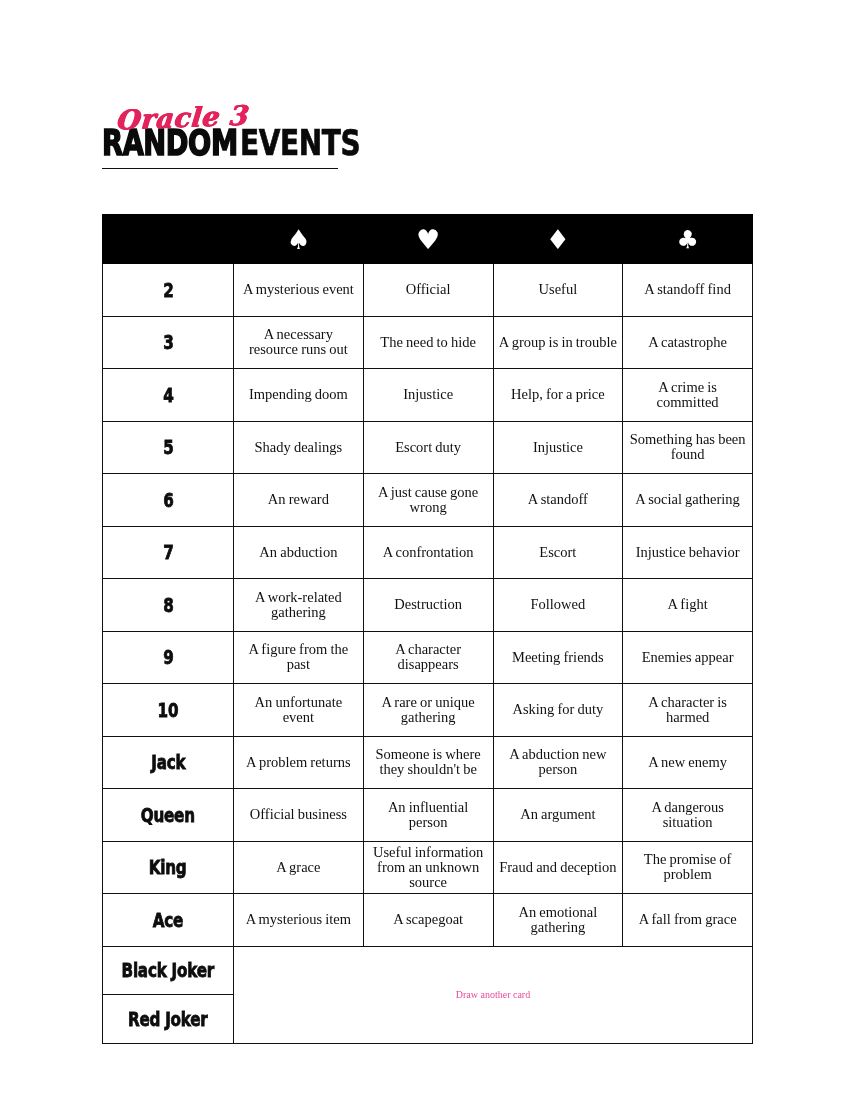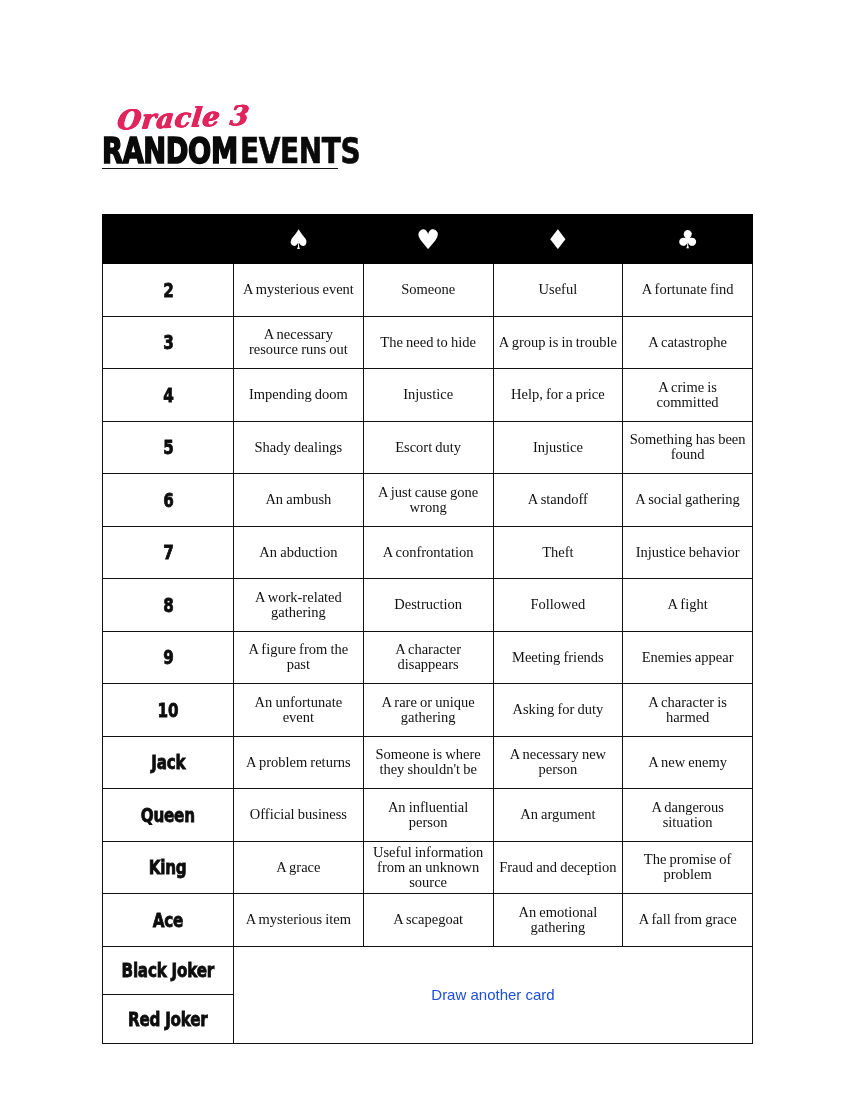--- a/index.html
+++ b/index.html
@@ -34,21 +34,21 @@
     letter-spacing: 0.5px;
     color: #e2235c;
     transform: skewX(-8deg) rotate(-2.2deg);
     text-shadow: 0.6px 0 0 #e2235c, -0.6px 0 0 #e2235c, 0 0.4px 0 #c4154a;
     white-space: nowrap;
     z-index: 3;
   }
   .main-title {
     position: absolute;
     left: 0px;
-    top: 30px;
+    top: 22px;
     font-family: "DejaVu Sans", "Liberation Sans", sans-serif;
     font-weight: 700;
     font-size: 35px;
     line-height: 1;
     color: #0a0a0a;
     white-space: nowrap;
     z-index: 2;
   }
   .main-title .word-a {
     display: inline-block;
@@ -132,23 +132,23 @@
     font-family: "Liberation Serif", "DejaVu Serif", serif;
     font-size: 14.5px;
     line-height: 1.02;
     color: #111111;
     padding: 2px 4px;
     word-spacing: -0.5px;
   }
 
   td.joker-cell {
     height: 47.5px;
-    font-family: Liberation Sans, sans-serif;
-    font-size: 15px;
-    color: #1d4ed8;
+    font-family: Liberation Serif, serif;
+    font-size: 10px;
+    color: #ec4899;
   }
 
   
   .oracle-table {
     border: 1.5px solid #000000;
   }
 </style>
 </head>
 <body>
 
@@ -185,23 +185,23 @@
         <span class="suit-glyph small">♣</span>
       </th>
     </tr>
   </thead>
 
   <tbody>
 
     <tr>
       <td class="rank-cell"><span class="rank-inner">2</span></td>
       <td class="event-cell">A mysterious event</td>
-      <td class="event-cell">Someone</td>
+      <td class="event-cell">Official</td>
       <td class="event-cell">Useful</td>
-      <td class="event-cell">A fortunate find</td>
+      <td class="event-cell">A standoff find</td>
     </tr>
 
     <tr>
       <td class="rank-cell"><span class="rank-inner">3</span></td>
       <td class="event-cell">A necessary resource runs out</td>
       <td class="event-cell">The need to hide</td>
       <td class="event-cell">A group is in trouble</td>
       <td class="event-cell">A catastrophe</td>
     </tr>
 
@@ -216,31 +216,31 @@
     <tr>
       <td class="rank-cell"><span class="rank-inner">5</span></td>
       <td class="event-cell">Shady dealings</td>
       <td class="event-cell">Escort duty</td>
       <td class="event-cell">Injustice</td>
       <td class="event-cell">Something has been found</td>
     </tr>
 
     <tr>
       <td class="rank-cell"><span class="rank-inner">6</span></td>
-      <td class="event-cell">An ambush</td>
+      <td class="event-cell">An reward</td>
       <td class="event-cell">A just cause gone wrong</td>
       <td class="event-cell">A standoff</td>
       <td class="event-cell">A social gathering</td>
     </tr>
 
     <tr>
       <td class="rank-cell"><span class="rank-inner">7</span></td>
       <td class="event-cell">An abduction</td>
       <td class="event-cell">A confrontation</td>
-      <td class="event-cell">Theft</td>
+      <td class="event-cell">Escort</td>
       <td class="event-cell">Injustice behavior</td>
     </tr>
 
     <tr>
       <td class="rank-cell"><span class="rank-inner">8</span></td>
       <td class="event-cell">A work-related gathering</td>
       <td class="event-cell">Destruction</td>
       <td class="event-cell">Followed</td>
       <td class="event-cell">A fight</td>
     </tr>
@@ -258,21 +258,21 @@
       <td class="event-cell">An unfortunate event</td>
       <td class="event-cell">A rare or unique gathering</td>
       <td class="event-cell">Asking for duty</td>
       <td class="event-cell">A character is harmed</td>
     </tr>
 
     <tr>
       <td class="rank-cell"><span class="rank-inner">Jack</span></td>
       <td class="event-cell">A problem returns</td>
       <td class="event-cell">Someone is where they shouldn't be</td>
-      <td class="event-cell">A necessary new person</td>
+      <td class="event-cell">A abduction new person</td>
       <td class="event-cell">A new enemy</td>
     </tr>
 
     <tr>
       <td class="rank-cell"><span class="rank-inner">Queen</span></td>
       <td class="event-cell">Official business</td>
       <td class="event-cell">An influential person</td>
       <td class="event-cell">An argument</td>
       <td class="event-cell">A dangerous situation</td>
     </tr>

